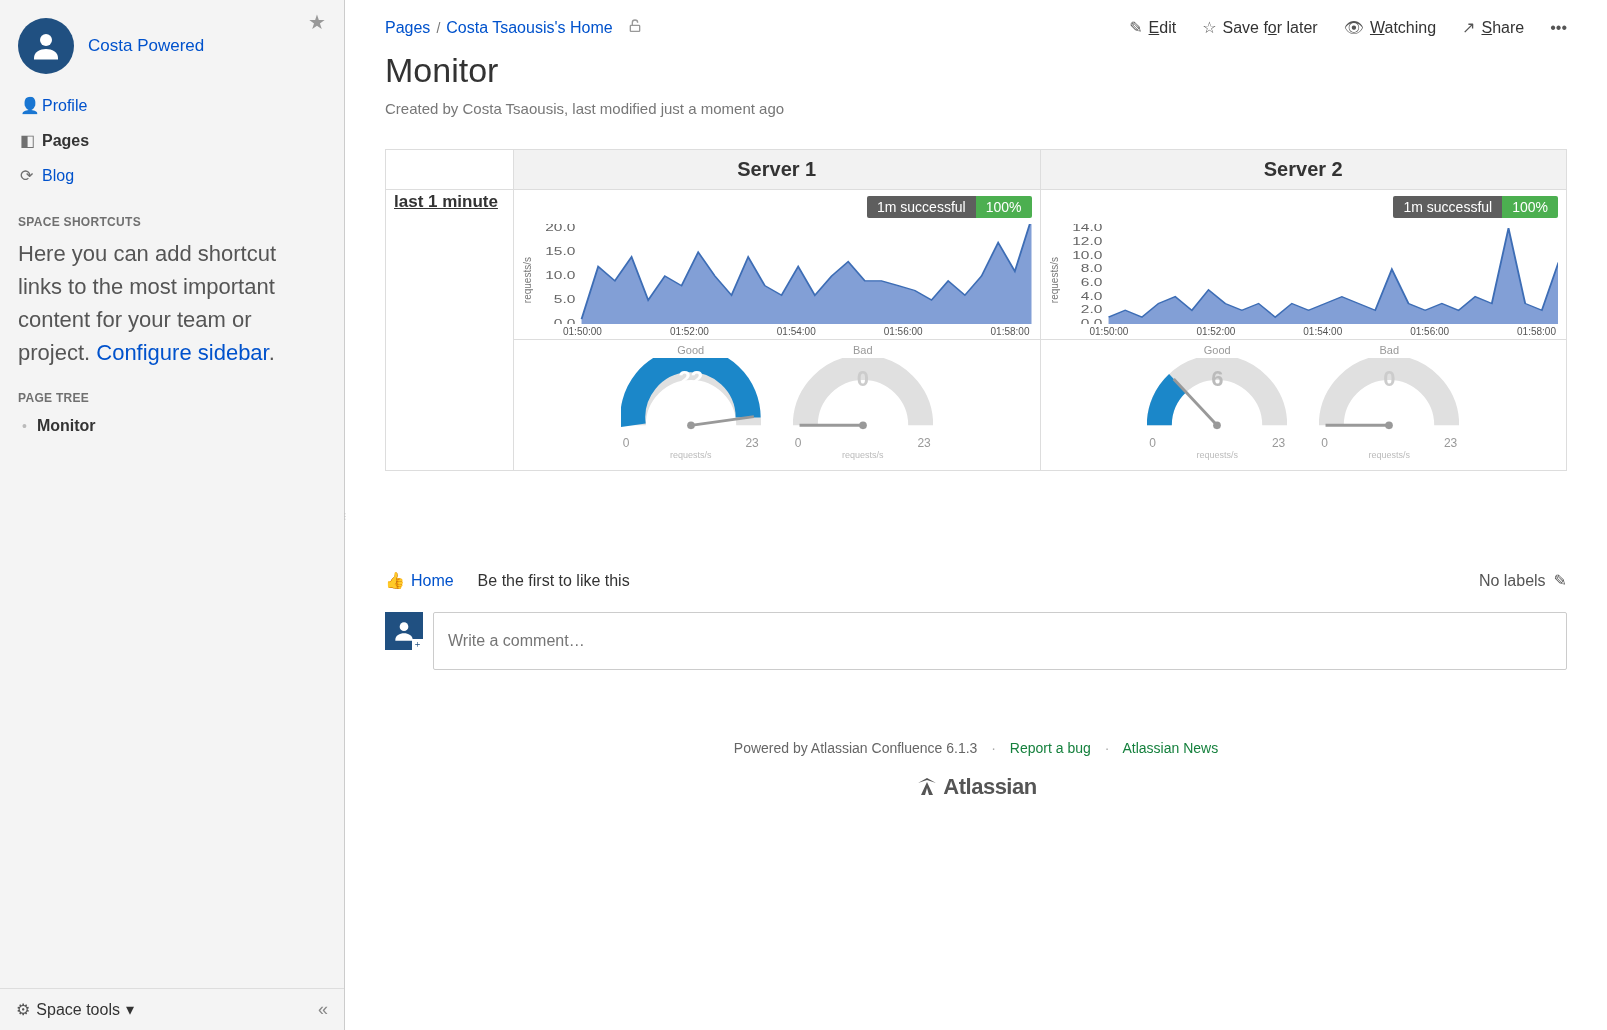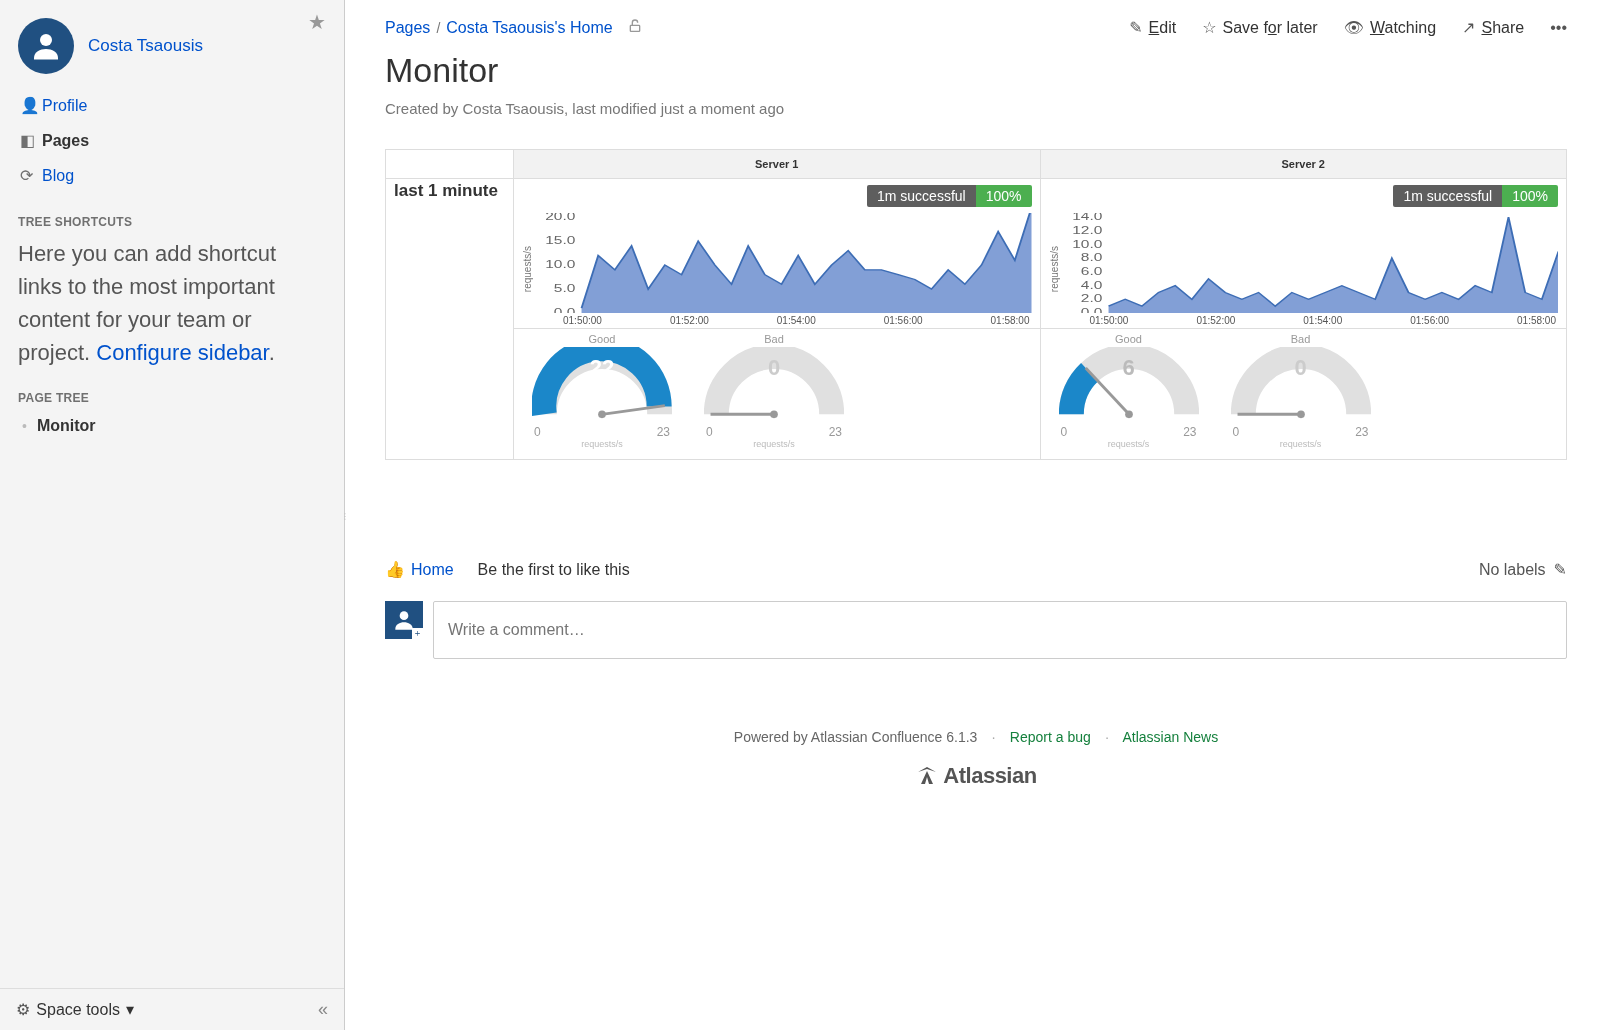--- a/index.html
+++ b/index.html
@@ -47,41 +47,41 @@
   .actions .act { display:flex; align-items:center; gap:6px; cursor:pointer; }
   .actions .ico { color: #555; }
   .actions .underline-letter { text-decoration: underline; }
 
   .page-title { font-size: 34px; font-weight: 500; color: #333; margin-top: 14px; }
   .page-meta { color: #777; font-size: 15px; margin-top: 10px; }
 
   
   .monitor-table { margin: 24px 40px 0 40px; border: 1px solid #ddd; border-collapse: collapse; width: calc(100% - 80px); table-layout: fixed; }
   .monitor-table th, .monitor-table td { border: 1px solid #ddd; }
-  .monitor-table thead th { background: #f2f2f2; font-weight: 600; font-size: 11px; padding: 8px; }
+  .monitor-table thead th { background: #f2f2f2; font-weight: 600; font-size: 20px; padding: 8px; }
   .monitor-table thead th.corner { background:#fff; width: 128px; }
-  .monitor-table tbody th.rowh { background:#fff; text-align: left; font-weight: 600; font-size: 17px; vertical-align: top; padding: 2px 8px; width:128px; }
+  .monitor-table tbody th.rowh { background:#fff; text-align: left; font-weight: 600; font-size: 17px; vertical-align: top; padding: 2px 8px; width:128px;text-decoration:underline; }
   .chart-cell { padding: 6px 8px 2px 8px; }
   .gauge-cell { padding: 4px 8px 10px 8px; }
 
   
   .badge-row { display:flex; justify-content:flex-end; margin-bottom: 6px; }
   .badge { display:inline-flex; font-size:14px; border-radius:2px; overflow:hidden; }
   .badge .b-left { background:#5e5e5e; color:#fff; padding:3px 10px; }
   .badge .b-right { background:#4caf50; color:#fff; padding:3px 10px; }
 
   
   .chart-wrap { display:flex; font-size:10px; color:#666; }
   .ylabel { writing-mode: vertical-rl; transform: rotate(180deg); font-size:10px; color:#777; align-self:center; margin-right:2px; }
   .chart-inner { flex:1; }
   svg.area { width:100%; height:100px; display:block; }
   .xticks { display:flex; justify-content:space-between; font-size:10px; color:#555; padding: 2px 2px 0 28px; }
 
   
-  .gauges { display:flex; gap: 12px; }
+  .gauges { display:flex; justify-content:center; gap: 12px; }
   .gauge { position:relative; width: 160px; text-align:center; }
   .gauge-title { font-size:11px; color:#999; margin-bottom:2px; }
   .gauge svg { width:140px; height:75px; }
   .gauge-center { position:absolute; top:22px; left:0; right:0; font-size:22px; font-weight:600; color:#fff; }
   .gauge-center.dim { color:#ccc; }
   .gauge-bottom { display:flex; justify-content:space-between; font-size:12px; color:#999; padding: 0 12px; }
   .gauge-unit { font-size:9px; color:#bbb; }
 
   
   .like-row { margin: 100px 40px 0 40px; display:flex; justify-content: space-between; align-items:center; font-size:16px; color:#333; }
@@ -111,40 +111,40 @@
 
   <aside class="sidebar">
     <div class="sidebar-inner">
       <div class="space-header">
         <span class="avatar-circle">
           <svg viewBox="0 0 24 24" fill="#fff">
               <circle cx="12" cy="8" r="4"></circle>
               <path d="M4 20c0-4 4-6 8-6s8 2 8 6v1H4z"></path>
             </svg>
         </span>
-        <a href="#" class="space-name">Costa Tsaousis</a>
+        <a href="#" class="space-name">Costa Powered</a>
         <span class="star-corner">★</span>
       </div>
 
       <ul class="nav-list" id="nav-list">
           <li class="nav-item">
             <span class="icon">👤</span>
             <span class="lbl">Profile</span>
           </li>
           <li class="nav-item current">
             <span class="icon">◧</span>
             <span class="lbl">Pages</span>
           </li>
           <li class="nav-item">
             <span class="icon">⟳</span>
             <span class="lbl">Blog</span>
           </li>
         </ul>
 
-      <div class="section-heading">TREE SHORTCUTS</div>
+      <div class="section-heading">SPACE SHORTCUTS</div>
       <p class="shortcut-blurb">
         <span>Here you can add shortcut links to the most important content for your team or project. </span><a href="#">Configure sidebar</a><span>.</span>
       </p>
 
       <div class="section-heading">PAGE TREE</div>
       <ul class="tree" id="page-tree">
           <li>
             <span>Monitor</span>
           </li>
         </ul>

